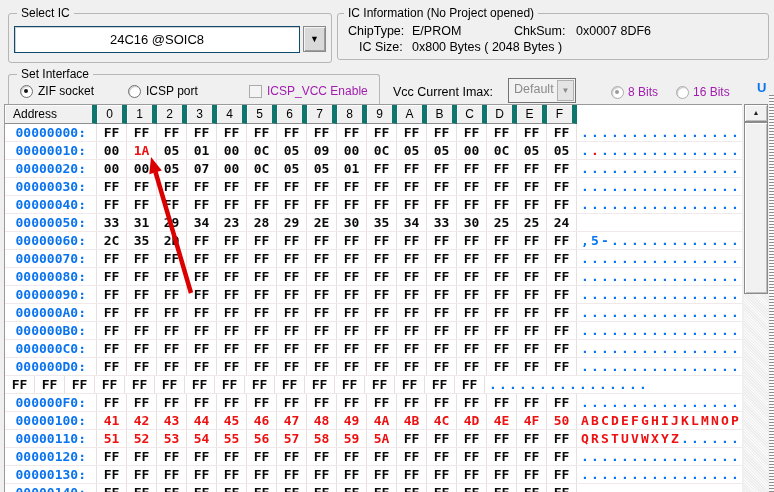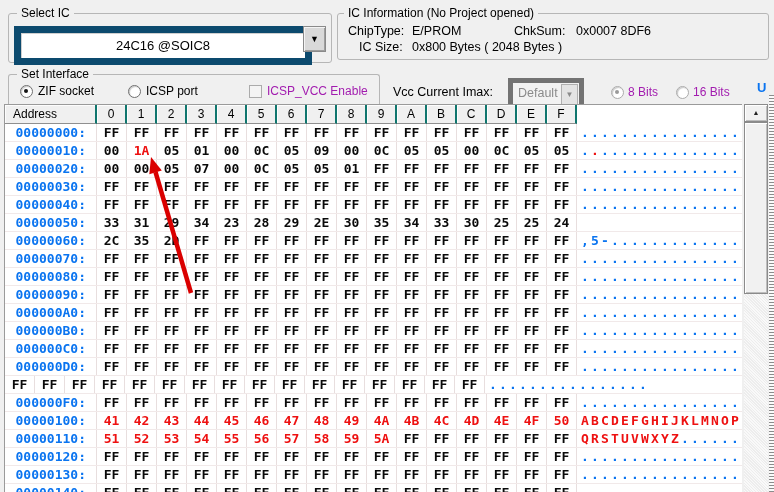--- a/index.html
+++ b/index.html
@@ -9,50 +9,50 @@
   .gb{position:absolute;border:1px solid #b6b6b6;border-radius:3px;background:transparent;}
   .gb-label{position:absolute;font-size:12px;background:#f0f0f0;padding:0 4px;white-space:nowrap;}
   #gb-select{left:8px;top:13px;width:322px;height:48px;}
   #gb-select .gb-label{left:8px;top:-8px;}
   #gb-info{left:337px;top:13px;width:430px;height:45px;}
   #gb-info .gb-label{left:6px;top:-8px;}
   #gb-iface{left:8px;top:74px;width:370px;height:36px;border-bottom:none;}
   #gb-iface .gb-label{left:8px;top:-8px;}
   
   #combo-field{position:absolute;left:14px;top:26px;width:284px;height:25px;background:#fff;
-               border:7px solid #0c4a6e;box-shadow:inset 1px 1px 0 #cfcfcf;
+               border:1px solid #0c4a6e;box-shadow:inset 1px 1px 0 #cfcfcf;
                text-align:center;line-height:25px;font-size:13px;cursor:default;}
   #combo-btn{position:absolute;left:303px;top:26px;width:23px;height:26px;background:#d9d9d9;
              border:1px solid #8a8a8a;box-shadow:inset 1px 1px 0 #f4f4f4, inset -1px -1px 0 #9e9e9e;
              text-align:center;line-height:24px;font-size:9px;padding:0;cursor:pointer;}
   
   .t{position:absolute;font-size:12.5px;white-space:nowrap;}
   
   .radio{position:absolute;width:11px;height:11px;border-radius:50%;background:#fff;
          border:1px solid #6f6f6f;box-shadow:inset 1px 1px 1px #c9c9c9;}
   .radio.checked::after{content:"";position:absolute;left:3px;top:3px;width:4px;height:4px;
          border-radius:50%;background:#151515;}
   .radio.dis{border-color:#ababab;}
   .radio.dis.checked::after{background:#9a9a9a;}
   .checkbox{position:absolute;width:11px;height:11px;background:#f4f4f4;border:1px solid #ababab;}
   .lbl{position:absolute;font-size:12px;white-space:nowrap;}
   .dis-txt{color:#a21caf;}
   
   #vcc-combo{position:absolute;left:508px;top:78px;width:66px;height:23px;background:#f2f2f2;
-             border:5px solid #737373;font-size:12.5px;color:#8a8a8a;line-height:21px;}
+             border:1px solid #737373;font-size:12.5px;color:#8a8a8a;line-height:21px;}
   #vcc-combo .val{padding-left:5px;}
   #vcc-combo .btn{position:absolute;right:1px;top:1px;width:15px;height:19px;background:#e4e4e4;
              border:1px solid #b0b0b0;text-align:center;font-size:8px;line-height:19px;color:#8a8a8a;}
   #u-link{position:absolute;left:757px;top:80px;font-size:13px;font-weight:bold;color:var(--blue);cursor:pointer;}
   
   #table{position:absolute;left:4px;top:104px;width:738px;height:388px;background:#fff;
          border-left:1px solid #9a9a9a;border-top:1px solid #9a9a9a;box-sizing:border-box;overflow:hidden;
          font-family:"DejaVu Sans Mono",monospace;font-weight:bold;}
   .thead{display:flex;height:19px;}
-  .th{background:#f0f0f0;border-right:2px solid #0f766e;border-bottom:1px solid #8f8f8f;
+  .th{background:#f0f0f0;border-right:5px solid #0f766e;border-bottom:1px solid #8f8f8f;
       box-shadow:inset 1px 1px 0 #fdfdfd;box-sizing:border-box;height:19px;line-height:18px;
       font-family:"Liberation Sans",sans-serif;font-weight:normal;font-size:12px;cursor:default;}
   .th-addr{width:92px;padding-left:8px;}
   .th-col{width:30px;text-align:center;}
   .th-ascii{flex:1;padding-left:6px;}
   .hexrow{display:flex;height:18px;line-height:17px;box-sizing:border-box;border-bottom:1px solid var(--gridh);
           font-size:13px;}
   .addr{width:92px;box-sizing:border-box;text-align:right;padding-right:10px;color:var(--blue);
         border-right:1px solid var(--gridv);}
   .hexcell{width:30px;box-sizing:border-box;text-align:center;color:#0a0a0a;border-right:1px solid var(--gridv);

